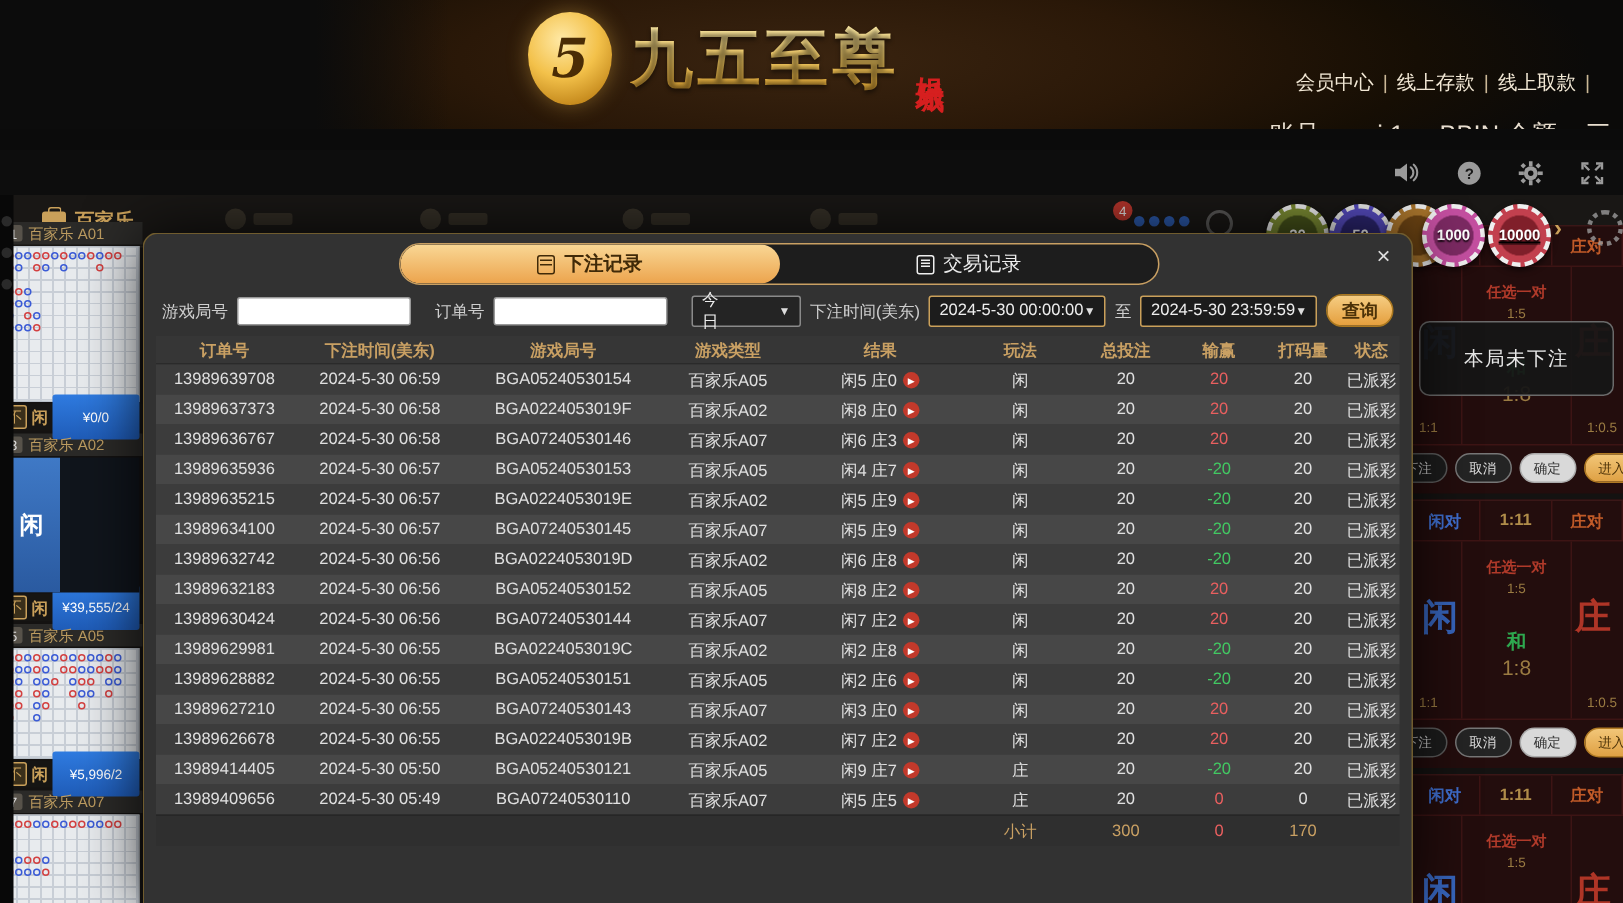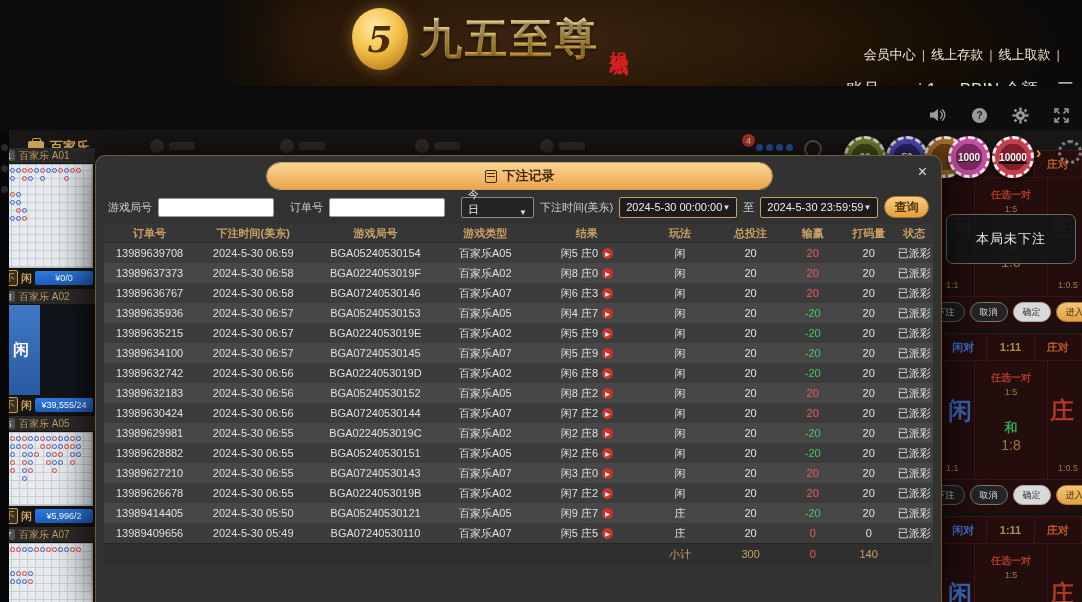--- a/index.html
+++ b/index.html
@@ -71,21 +71,21 @@
   .dot{width:5px;height:5px;border-radius:50%;margin:0 1px 0 0;flex:0 0 auto;box-sizing:border-box;}
   .dr{border:1.5px solid #d34040;}
   .db{border:1.5px solid #3b5bd6;}
   .de{border:1.5px solid transparent;}
   .ptile{margin:1px 2px;background:#10151c;position:relative;overflow:hidden;}
   .pbig{position:absolute;left:0;top:0;bottom:0;width:38px;background:linear-gradient(#3f79c6,#2a5aa0);
     color:#fff;font-size:16px;font-weight:bold;display:flex;align-items:center;justify-content:center;}
   .betbar{height:18px;display:flex;align-items:center;gap:3px;background:#161513;padding:0 2px;}
   .betno{width:14px;height:14px;border:1px solid #c9a05a;color:#c9a05a;font-size:10px;display:flex;align-items:center;justify-content:center;border-radius:2px;background:#3a2f1a;}
   .betpl{color:#c9a05a;font-size:11px;font-weight:bold;}
-  .betamt{flex:1;height:14px;background:linear-gradient(#2f7be0,#1f5cb8);color:#fff;font-size:9px;display:flex;align-items:center;justify-content:center;border-radius:2px;white-space:nowrap;overflow:hidden;}
+  .betamt{flex:1;height:30px;background:linear-gradient(#2f7be0,#1f5cb8);color:#fff;font-size:9px;display:flex;align-items:center;justify-content:center;border-radius:2px;white-space:nowrap;overflow:hidden;}
 
   
   .rightstrip{position:absolute;right:0;top:20px;width:142px;z-index:2;}
   .panel{width:142px;height:178px;background:#230d0d;margin-bottom:4px;position:relative;overflow:hidden;border-top:1px solid #3a1717;}
   .p-odds{height:26px;display:flex;border-bottom:1px solid #3d1414;}
   .p-odds>div{flex:1;display:flex;align-items:center;justify-content:center;font-size:11px;font-weight:bold;border-right:1px solid #3d1414;}
   .po-pl{color:#3f6fd0;}
   .po-mid{color:#b08d4a;font-size:10px;}
   .po-bk{color:#c05a28;}
   .p-body{height:118px;position:relative;border-bottom:1px solid #3d1414;}
@@ -119,21 +119,21 @@
   .icon-slip::before{content:"";position:absolute;left:1px;right:1px;top:2px;height:1px;background:currentColor;box-shadow:0 3px 0 currentColor;}
   .icon-doc::before{content:"";position:absolute;left:2px;right:2px;top:2px;height:1px;background:currentColor;box-shadow:0 2px 0 currentColor,0 4px 0 currentColor;}
   .icon-coin{border-radius:50%;}
   .icon-coin::before{content:"";position:absolute;inset:2px;border:1px solid currentColor;border-radius:50%;}
   .mclose{position:absolute;right:14px;top:8px;color:#ddd;font-size:16px;line-height:16px;cursor:pointer;}
 
   .mfilters{height:30px;display:flex;align-items:center;gap:6px;padding:0 12px;flex:0 0 auto;}
   .flabel{color:#cfcfcf;font-size:11px;white-space:nowrap;}
   .winput{width:108px;height:17px;border:1px solid #999;border-radius:2px;background:#fff;margin-right:10px;outline:none;font-size:11px;padding:0 3px;}
   .selbox{margin-left:auto;width:66px;height:19px;background:#242424;border:1px solid #8a8a8a;border-radius:2px;color:#eee;font-size:11px;
-    display:flex;align-items:flex-end;justify-content:space-between;padding:0 6px;cursor:pointer;gap:40px;}
+    display:flex;align-items:center;justify-content:space-between;padding:0 6px;cursor:pointer;gap:40px;}
   .datebox{width:142px;height:19px;background:#1c1c1c;border:1px solid #caa05a;border-radius:2px;color:#eee;font-size:11px;
     display:flex;align-items:center;justify-content:space-between;padding:0 6px;cursor:pointer;}
   .caret{font-size:8px;color:#ddd;}
   .searchbtn{width:58px;height:20px;border-radius:11px;background:linear-gradient(#f5cd83,#e59f3d);border:1px solid #a9771f;
     color:#4c3208;font-size:12px;font-weight:bold;display:flex;align-items:center;justify-content:center;cursor:pointer;}
 
   .mtable{flex:0 0 auto;margin:2px 8px 0;}
   .thead{display:flex;height:18px;align-items:center;background:#363636;border-bottom:1px solid #2a2a2a;}
   .thead .cell{color:#c9a063;font-size:11px;font-weight:bold;}
   .cell{text-align:center;overflow:hidden;white-space:nowrap;}
@@ -700,20 +700,24 @@
     </div>
 
   <div class="game" style="background:transparent;pointer-events:none;">
   <div class="modal" style="pointer-events:auto">
     <div class="mhead">
       <div class="tabs">
             <div class="tab active">
               <span class="ticon icon-slip"></span>
               <span class="tlabel">下注记录</span>
             </div>
+            <div class="tab">
+              <span class="ticon icon-doc"></span>
+              <span class="tlabel">交易记录</span>
+            </div>
           </div>
       <span class="mclose">×</span>
     </div>
 
     <div class="mfilters">
       <span class="flabel">游戏局号</span>
       <input class="winput" style="">
       <span class="flabel">订单号</span>
       <input class="winput" style="">
       <div class="selbox">
@@ -931,21 +935,21 @@
       <div>
             <div class="sumrow">
               <div class="cell c0"></div>
               <div class="cell c1"></div>
               <div class="cell c2"></div>
               <div class="cell c3"></div>
               <div class="cell c4"></div>
               <div class="cell c5 gold">小计</div>
               <div class="cell c6 gold">300</div>
               <div class="cell c7 red">0</div>
-              <div class="cell c8 gold">140</div>
+              <div class="cell c8 gold">170</div>
               <div class="cell c9"></div>
             </div>
             <div class="sumrow grand">
               <div class="cell c0"></div>
               <div class="cell c1"></div>
               <div class="cell c2"></div>
               <div class="cell c3"></div>
               <div class="cell c4">
                 <svg width="13" height="12" viewBox="0 0 13 12" style="float:right;margin-top:4px">
                   <path d="M2.5 7a4 4 0 016.8-3.2" stroke="#d84a3a" stroke-width="1.6" fill="none"></path>

